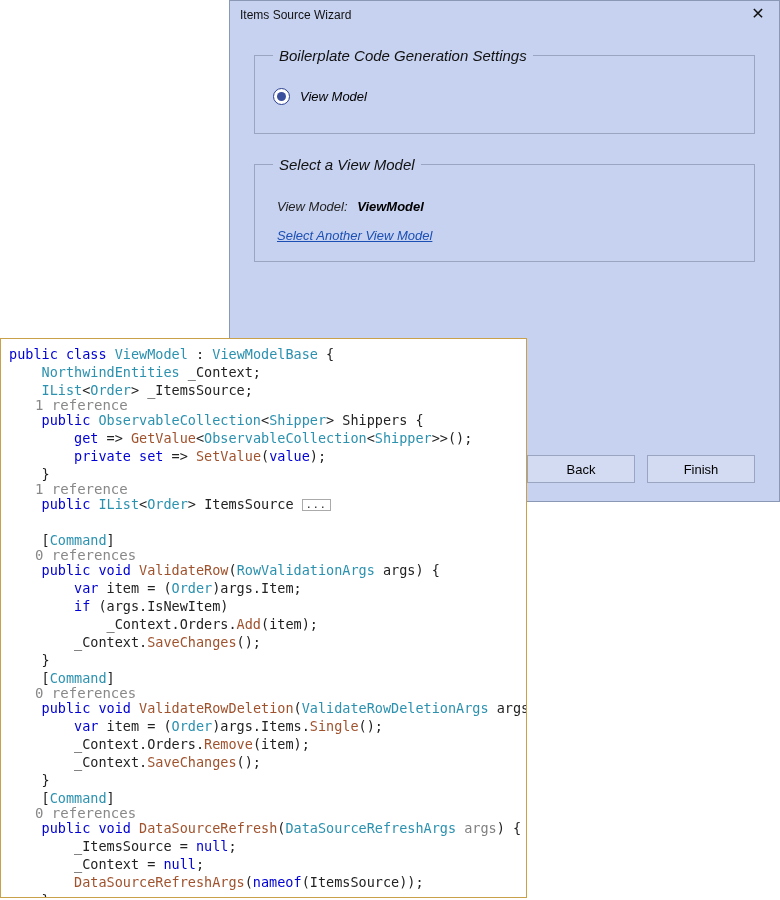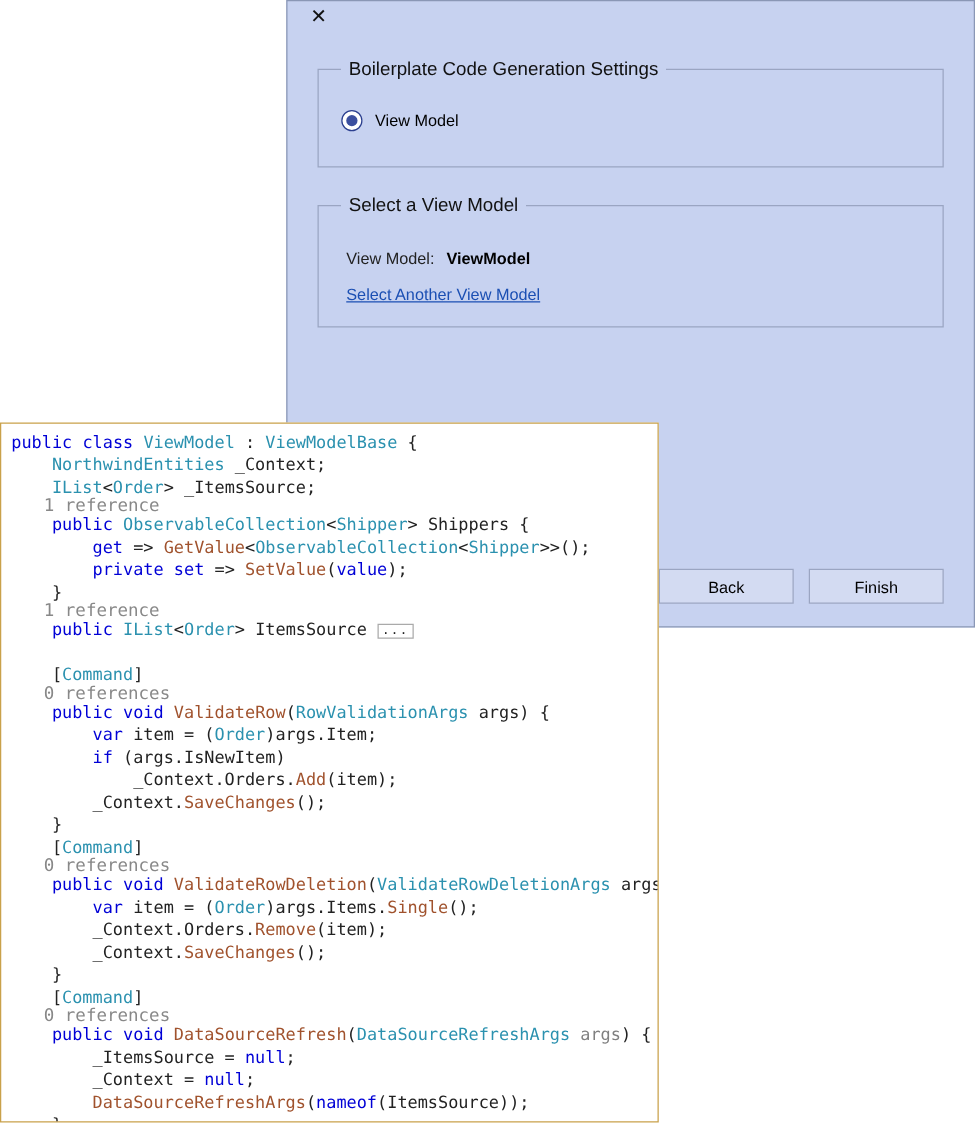--- a/index.html
+++ b/index.html
@@ -29,20 +29,21 @@
 .dialog-title { flex: 1; }
 .close-btn {
   width: 30px; height: 20px;
   text-align: center;
   font-size: 16px;
   line-height: 18px;
   cursor: pointer;
 }
 .dialog-body {
   padding: 18px 24px 0 24px;
+  font-style: italic;
 }
 fieldset {
   border: 1px solid #9aa5c2;
   padding: 14px 18px 18px 18px;
   margin-bottom: 22px;
 }
 legend {
   font-size: 15px;
   padding: 0 6px;
   color: #111;
@@ -127,20 +128,21 @@
   padding: 0 3px;
   vertical-align: 1px;
   letter-spacing: 1px;
 }
 </style>
 </head>
 <body>
 
 <div class="dialog">
   <div class="dialog-titlebar">
+    <span class="dialog-title">Items Source Wizard</span>
     <span class="close-btn">✕</span>
   </div>
   <div class="dialog-body">
 
     <fieldset>
       <legend>Boilerplate Code Generation Settings</legend>
       <div class="radio-row">
         <span class="radio checked"></span>
         <span>View Model</span>
       </div>

